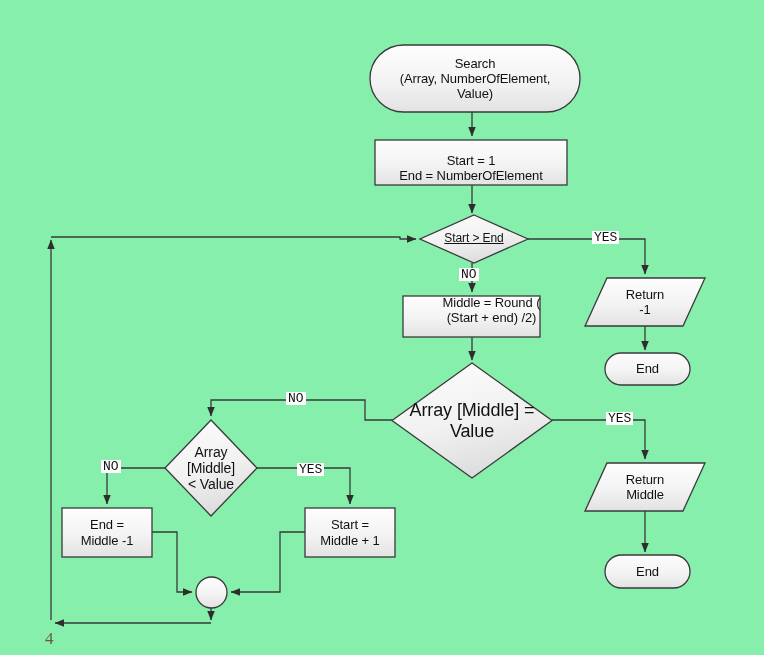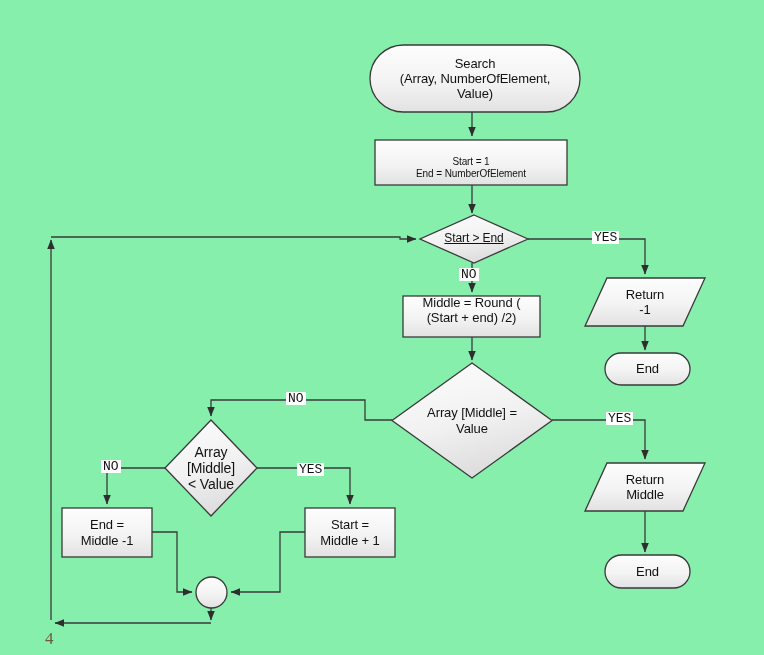--- a/index.html
+++ b/index.html
@@ -111,26 +111,26 @@
         <polygon points="607,463 705,463 683,511 585,511" fill="url(#shadeGrad)" stroke="#3a3a3a" stroke-width="1.3"></polygon>
         <rect x="605" y="555" width="85" height="33" rx="16.5" ry="16.5" fill="url(#shadeGrad)" stroke="#3a3a3a" stroke-width="1.3"></rect>
         <circle cx="211.5" cy="592.5" r="15.5" fill="url(#shadeGrad)" stroke="#3a3a3a" stroke-width="1.3"></circle>
       </g>
   </svg>
 
   <div id="label-layer">
       <div class="node-label" style="left: 370px; top: 45px; width: 210px; height: 67px; font-size: 13px;">Search
 (Array, NumberOfElement,
 Value)</div>
-      <div class="node-label" style="left: 375px; top: 140px; width: 192px; height: 56px; font-size: 10px; text-align: center;">Start = 1
+      <div class="node-label" style="left: 375px; top: 140px; width: 192px; height: 56px; font-size: 13px; text-align: center;">Start = 1
 End = NumberOfElement</div>
       <div class="node-label" style="left: 420px; top: 215px; width: 108px; height: 48px; font-size: 12px; text-decoration: underline;">Start &gt; End</div>
-      <div class="node-label" style="left: 403px; top: 296px; width: 137px; height: 28px; font-size: 13px;">Middle = Round (
+      <div class="node-label" style="left: 403px; top: 296px; width: 137px; height: 28px; font-size: 13px; padding-left: 20px;">Middle = Round (
 (Start + end) /2)</div>
-      <div class="node-label" style="left: 392px; top: 363px; width: 160px; height: 115px; font-size: 13px;">Array [Middle] =
+      <div class="node-label" style="left: 392px; top: 363px; width: 160px; height: 115px; font-size: 18px;">Array [Middle] =
 Value</div>
       <div class="node-label" style="left: 165px; top: 420px; width: 92px; height: 96px; font-size: 14px;">Array
 [Middle]
 &lt; Value</div>
       <div class="node-label" style="left: 62px; top: 508px; width: 90px; height: 49px; font-size: 13px;">End =
 Middle -1</div>
       <div class="node-label" style="left: 305px; top: 508px; width: 90px; height: 49px; font-size: 13px;">Start =
 Middle + 1</div>
       <div class="node-label" style="left: 585px; top: 278px; width: 120px; height: 48px; font-size: 13px;">Return
 -1</div>

